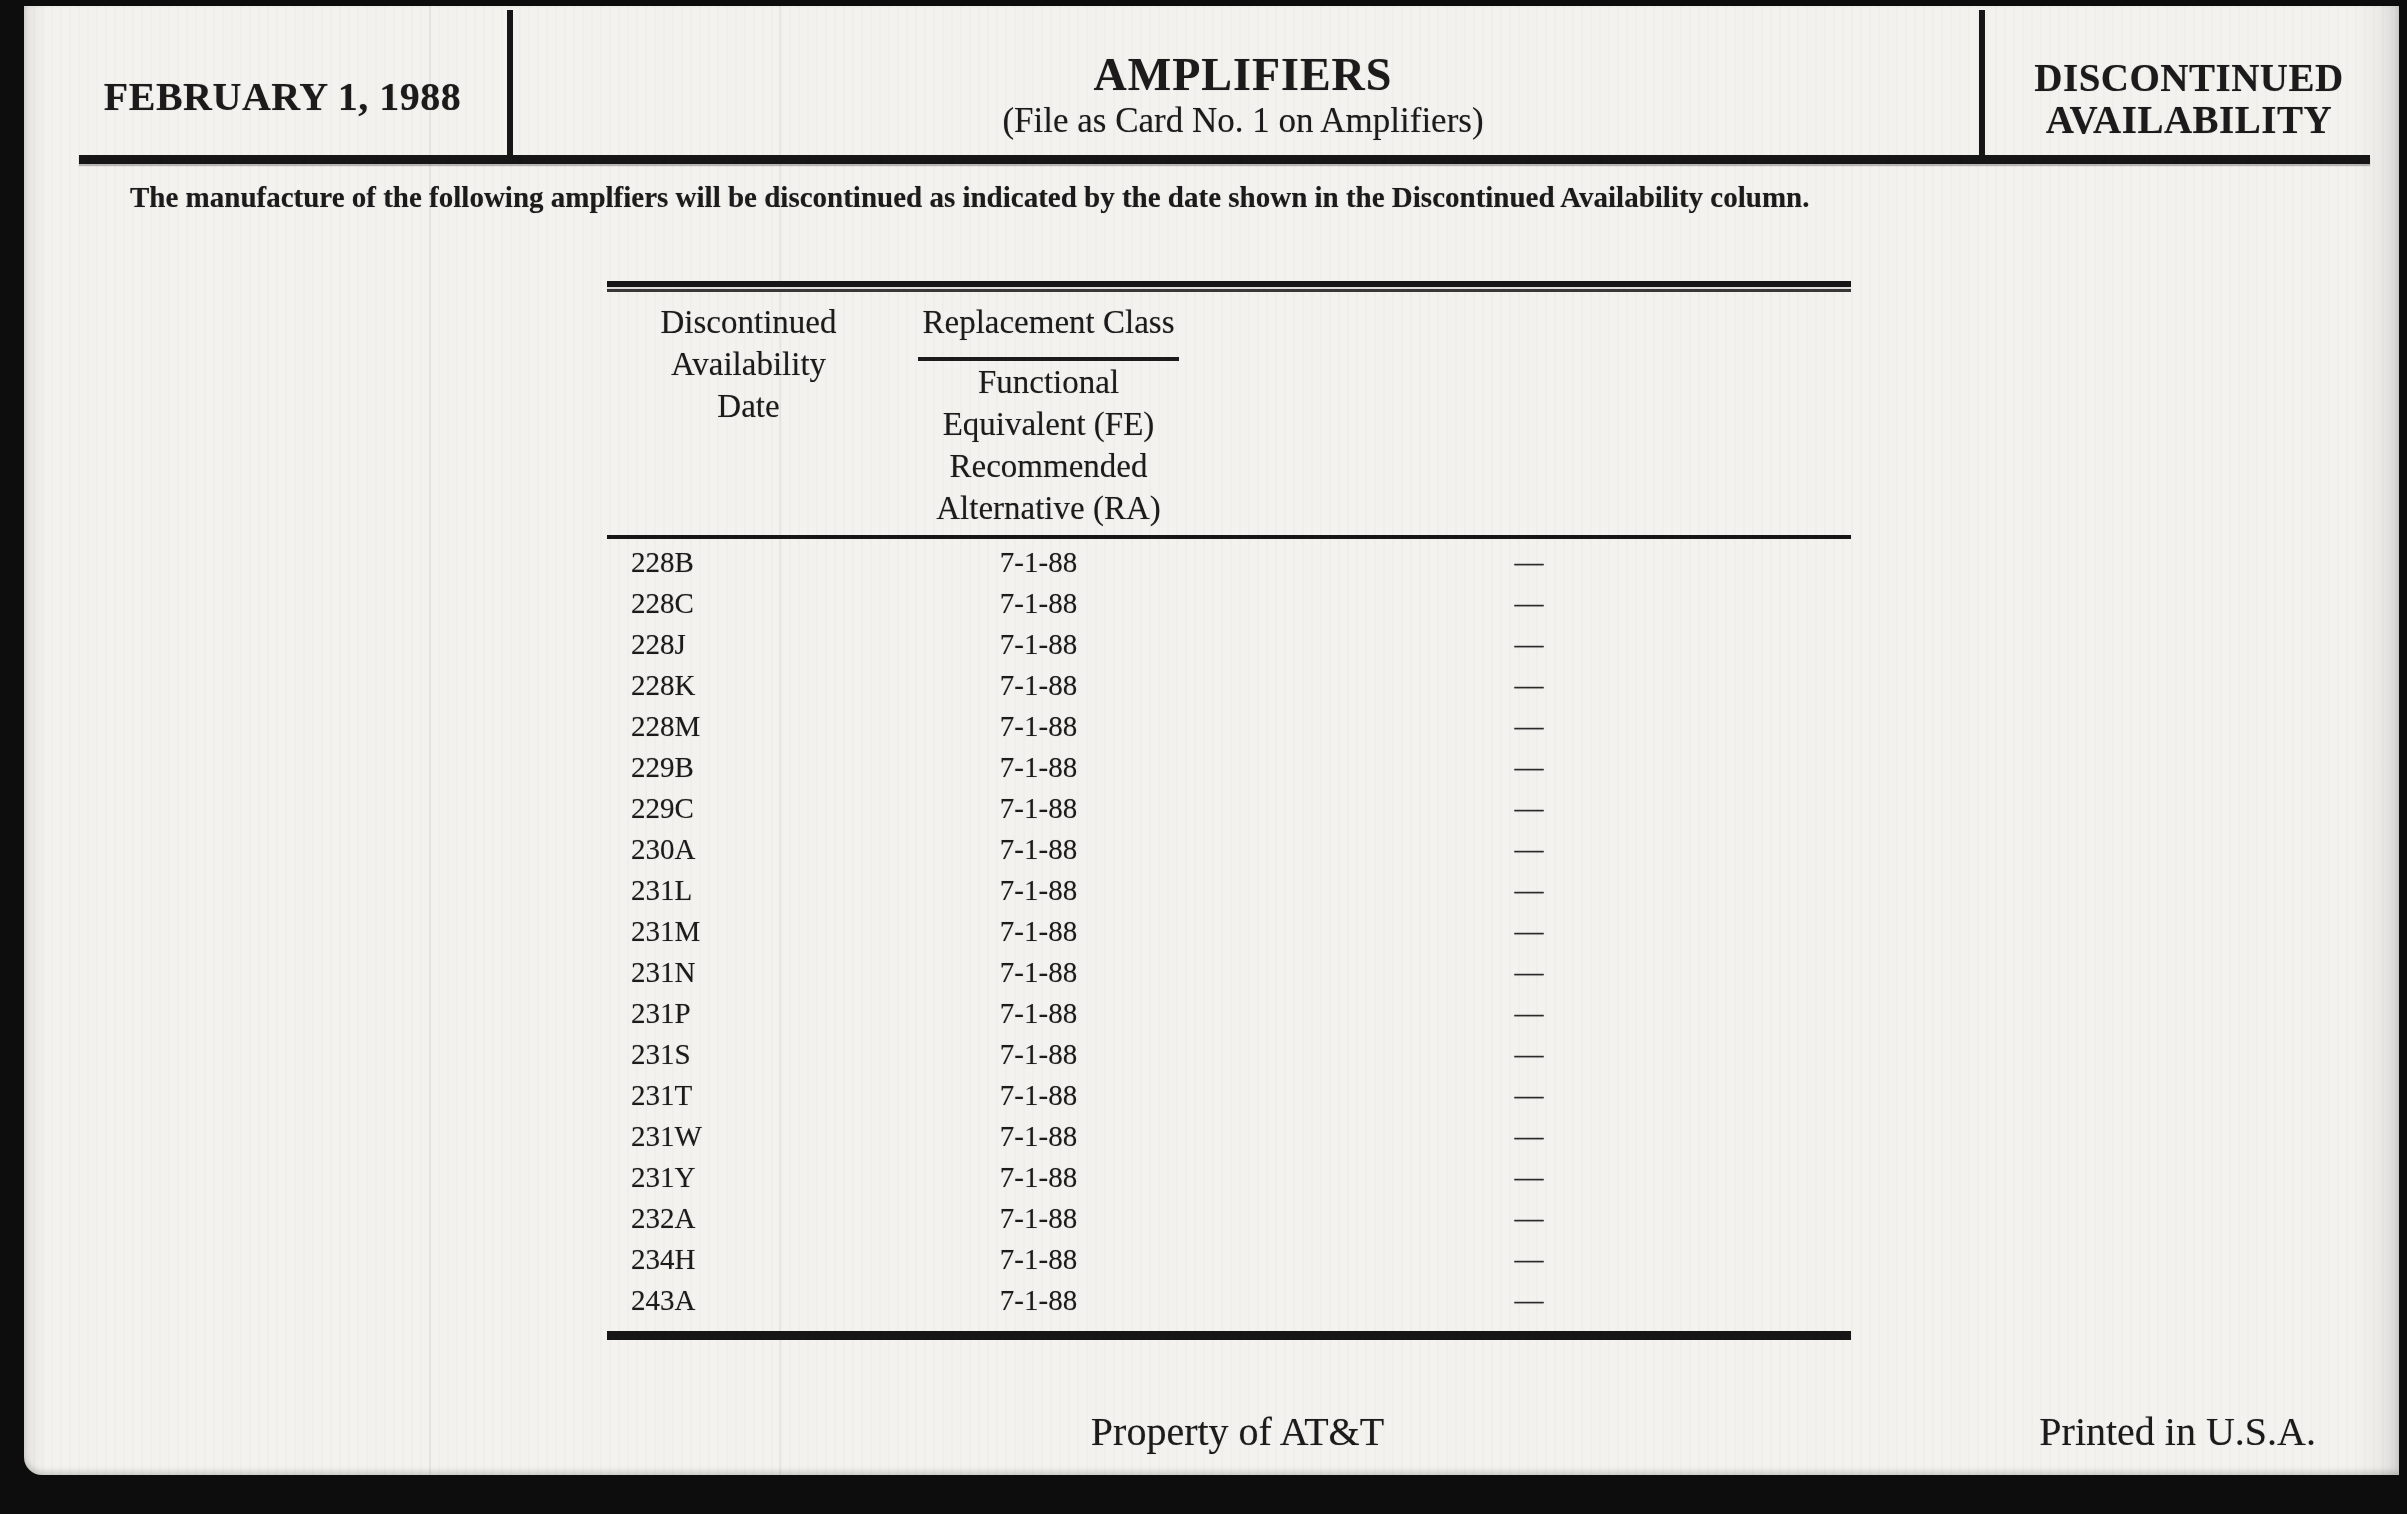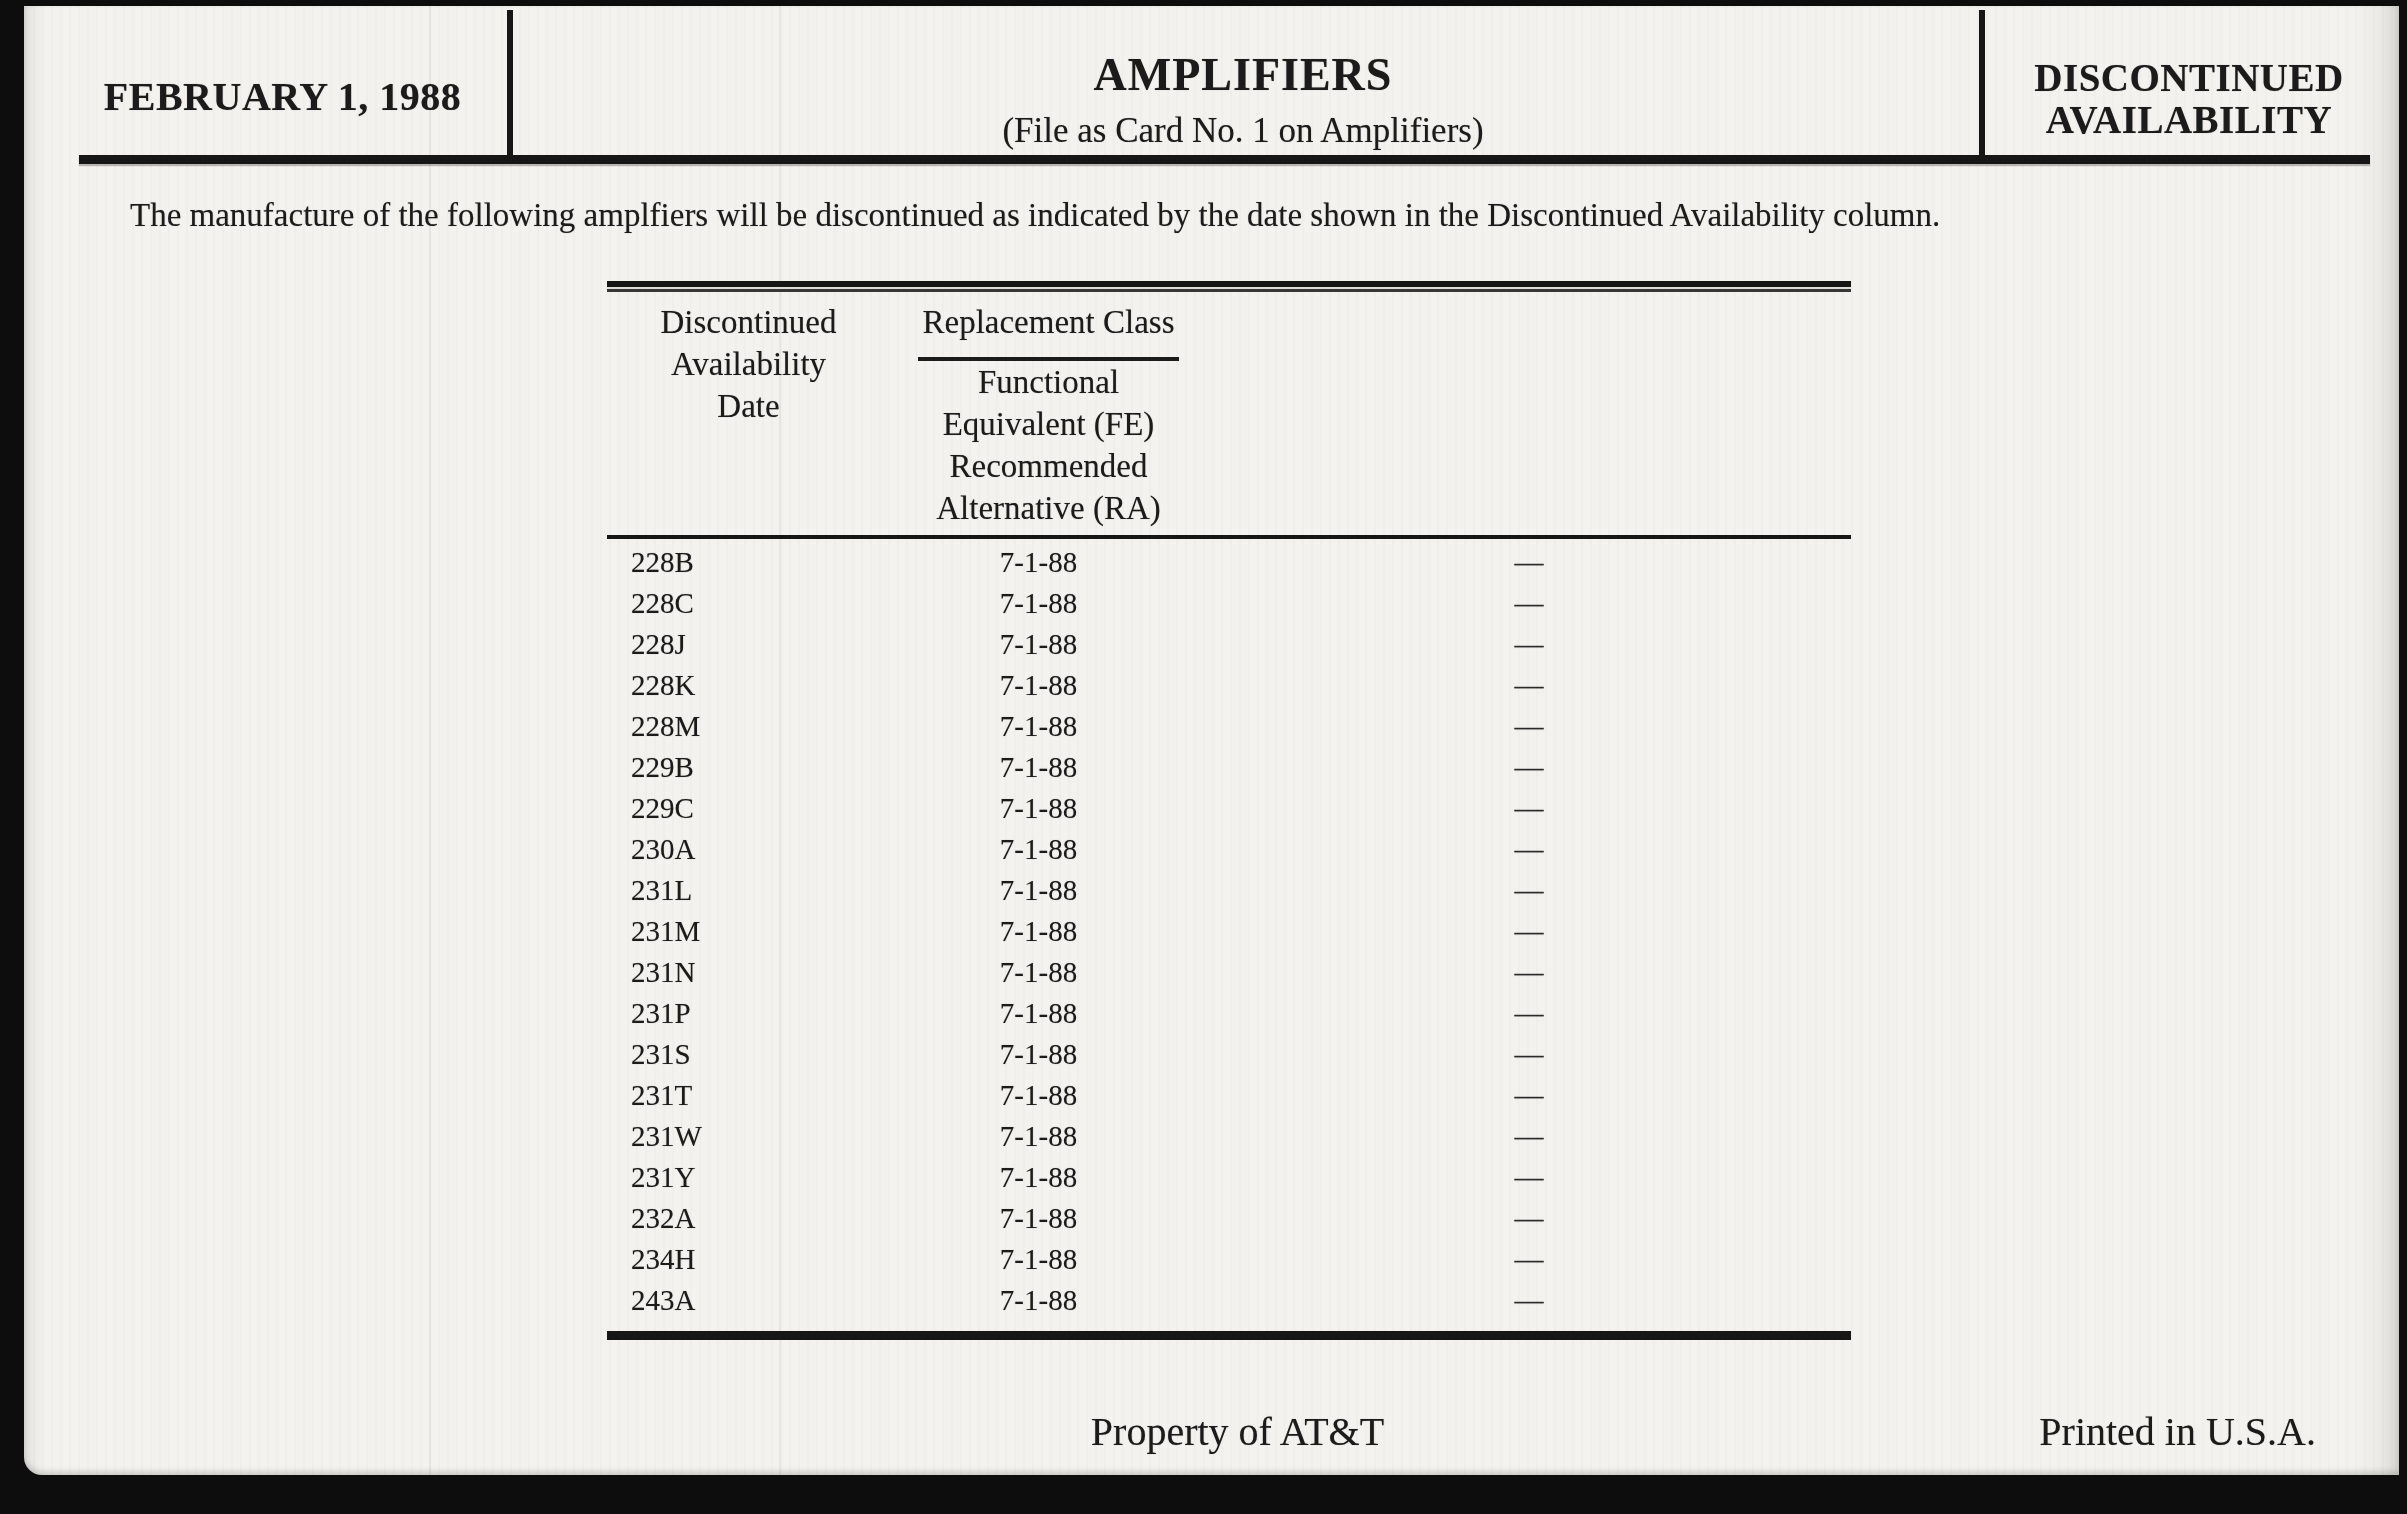--- a/index.html
+++ b/index.html
@@ -38,38 +38,38 @@
     position:absolute;left:0;top:0;width:483px;height:100%;
     display:flex;align-items:center;justify-content:center;
     padding-top:32px;padding-left:34px;
     font-weight:bold;font-size:40px;letter-spacing:0.5px;white-space:nowrap;
   }
   .hdr-center{
     position:absolute;left:483px;top:0;width:1472px;height:100%;
     text-align:center;padding-top:46px;
   }
   .hdr-title{font-weight:bold;font-size:46px;letter-spacing:1px;line-height:1.0;}
-  .hdr-subtitle{font-size:35px;line-height:1.2;margin-top:12px;}
+  .hdr-subtitle{font-size:35px;line-height:1.2;margin-top:2px;}
   .hdr-right{
     position:absolute;left:1955px;top:0;right:0;height:100%;
     text-align:center;padding-top:51px;
     font-weight:bold;font-size:39px;line-height:1.08;letter-spacing:0.5px;
   }
   .vrule{position:absolute;top:4px;height:147px;width:6px;background:var(--rule);}
   .vrule.v1{left:483px;}
   .vrule.v2{left:1955px;}
   .hrule{
     position:absolute;left:55px;top:149px;width:2291px;height:9px;
     background:var(--rule);box-shadow:0 2px 1px rgba(0,0,0,0.25);
   }
 
   
   .intro{
-    position:absolute;left:106px;top:190px;width:2129px;
-    font-size:33px;line-height:1.2;
+    position:absolute;left:106px;top:174px;width:2129px;
+    font-size:29px;line-height:1.2;font-weight:bold;
   }
 
   
   .dtable{position:absolute;left:583px;top:275px;width:1244px;}
   .t-rule-top{height:8px;background:var(--rule);border-bottom:2px solid rgba(243,242,238,.9);box-shadow:0 3px 0 rgba(22,22,22,.85);}
   .t-rule-head{height:4px;background:var(--rule);margin-top:6px;}
   .t-rule-bottom{height:9px;background:var(--rule);margin-top:10px;}
   .t-head{
     display:grid;grid-template-columns:283px 297px 664px;
     padding-top:12px;font-size:33px;line-height:42px;

